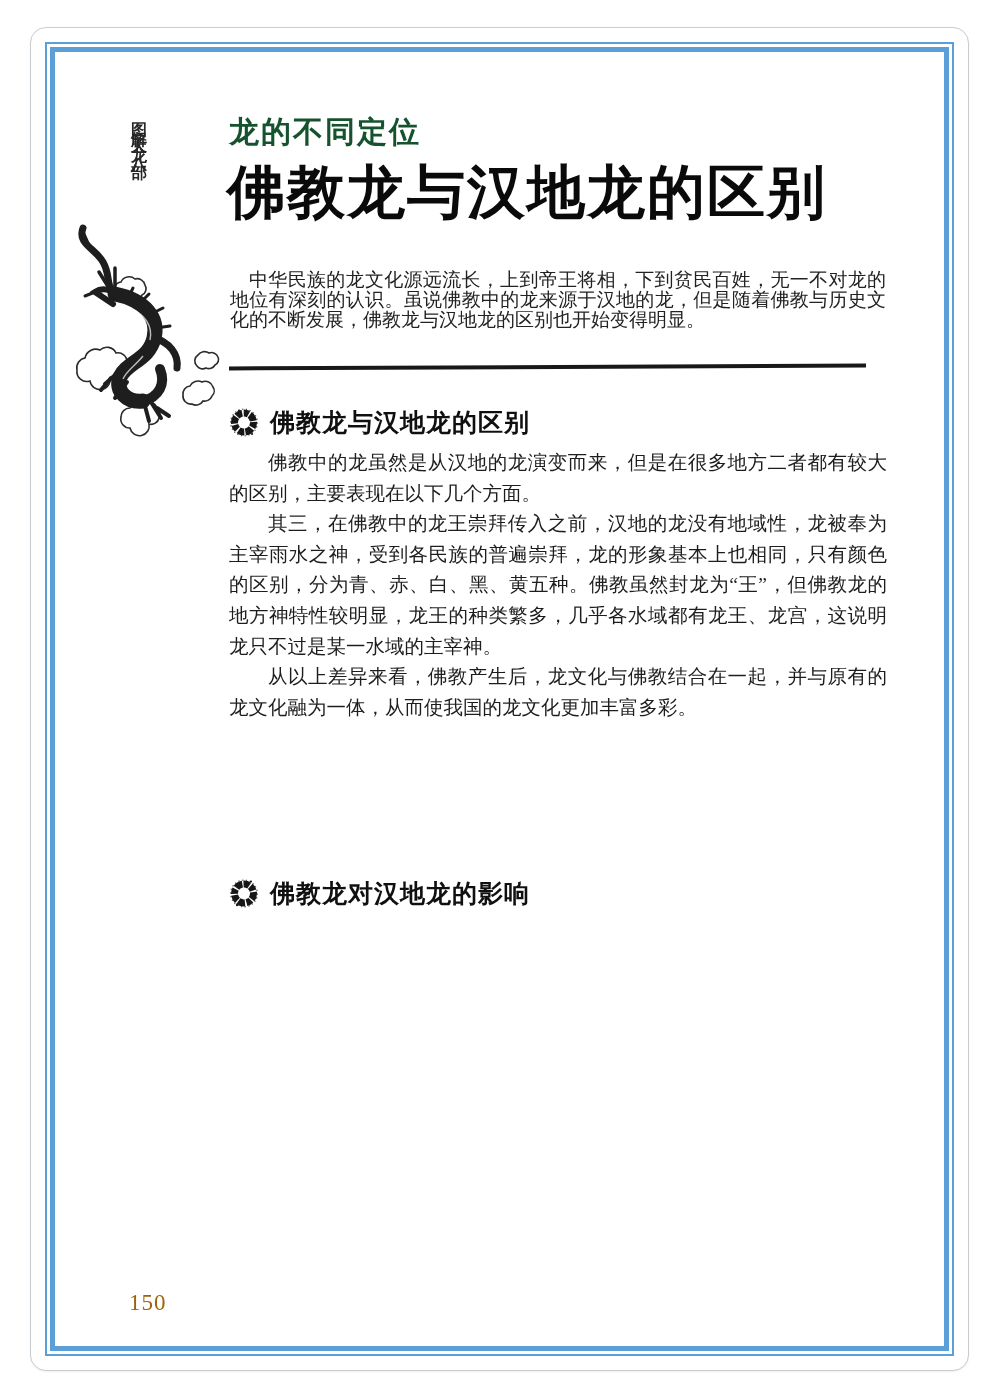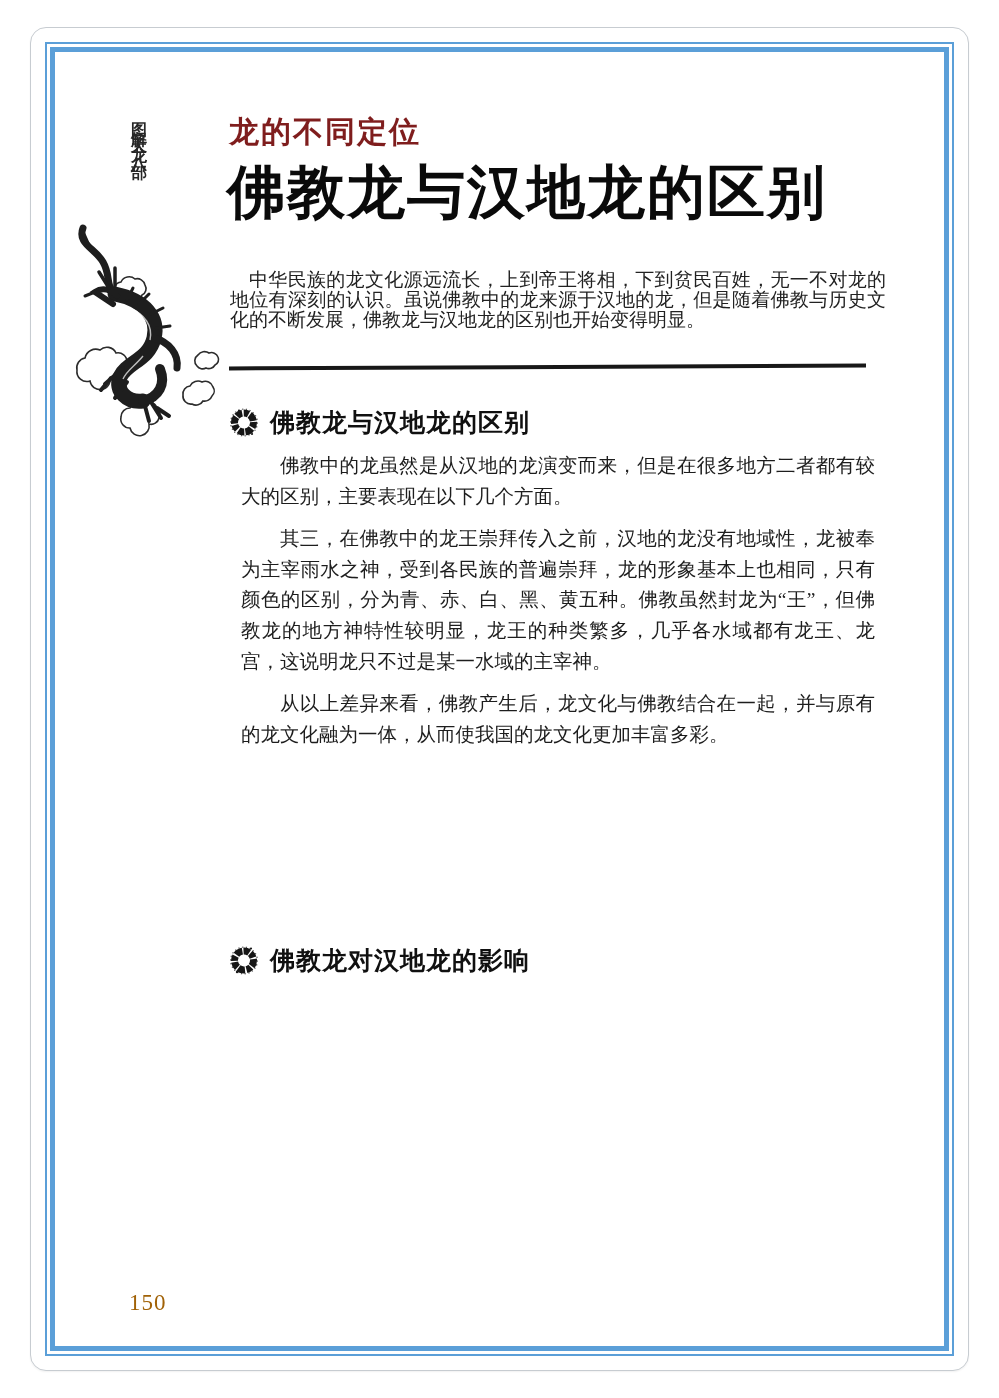--- a/index.html
+++ b/index.html
@@ -18,47 +18,47 @@
   .spine{
     position:absolute;left:97px;top:82px;
     writing-mode:vertical-rl;text-orientation:upright;
     font-family:"Liberation Sans","DejaVu Sans",sans-serif;
     font-weight:600;font-size:16px;letter-spacing:8px;color:#262626;
   }
   .dragon{position:absolute;left:26px;top:188px;width:170px;height:225px;}
   .kicker{
     position:absolute;left:198px;top:84px;
     font-family:"Liberation Sans","DejaVu Sans",sans-serif;
-    font-weight:800;font-size:30px;color:#7f1d1d;letter-spacing:2px;
+    font-weight:800;font-size:30px;color:#14532d;letter-spacing:2px;
   }
   .main-title{
     position:absolute;left:196px;top:126px;
     font-family:"Liberation Serif","DejaVu Serif",serif;
     font-weight:800;font-size:58px;color:#0a0a0a;letter-spacing:2px;white-space:nowrap;
   }
   .intro{
     position:absolute;left:199px;top:223px;width:656px;
     font-size:19px;line-height:20px;text-indent:1em;color:#222;
     text-align:justify;
   }
   .rule{
     position:absolute;left:198px;top:337px;width:637px;height:4px;
     background:#181818;transform:rotate(-0.25deg);
   }
   .section{position:absolute;left:198px;width:658px;}
   .sec-1{top:378px;}
-  .sec-2{top:916px;}
+  .sec-2{top:849px;}
   .sec-head{display:flex;align-items:center;gap:11px;margin:0 0 9px 0;}
   .seal{width:30px;height:33px;flex:0 0 auto;}
   .sec-title{
     font-family:"Liberation Sans","DejaVu Sans",sans-serif;
     font-weight:800;font-size:25px;color:#101010;letter-spacing:1px;
   }
   .section p{
-    margin:12px;font-size:19.5px;line-height:30.6px;color:#1d1d1d;
+    margin:0;font-size:19.5px;line-height:30.6px;color:#1d1d1d;
     text-align:justify;text-indent:2em;
   }
   .page-number{
     position:absolute;left:98px;top:1262px;
     font-size:23px;color:#a16207;letter-spacing:1px;
   }
 </style>
 </head>
 <body>
 

